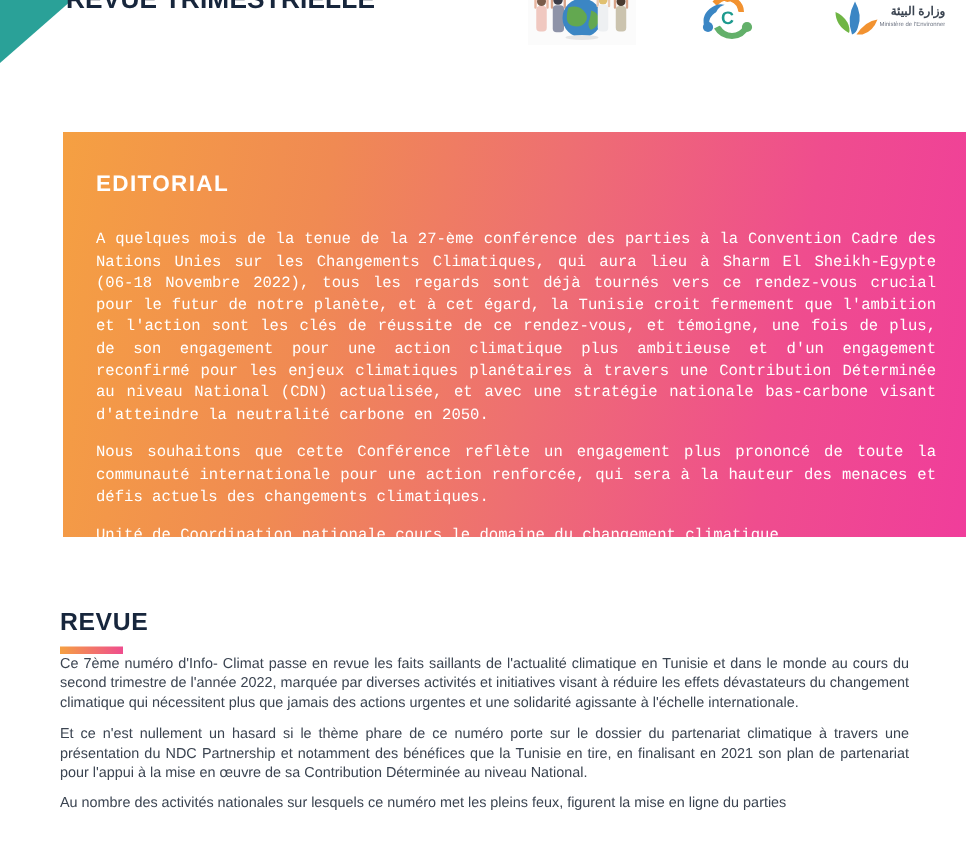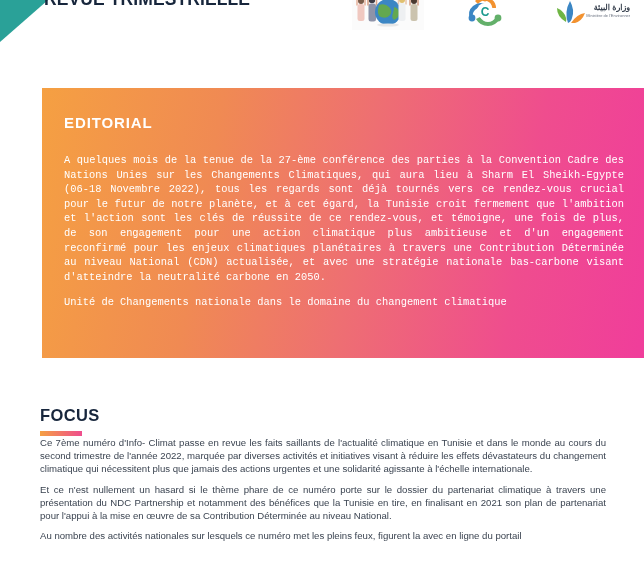--- a/index.html
+++ b/index.html
@@ -182,24 +182,25 @@
       <text x="66" y="14" text-anchor="middle" font-family="Liberation Sans, sans-serif" font-size="8" font-weight="bold" fill="#3b4451">وزارة البيئة</text>
       <text x="66" y="21" text-anchor="middle" font-family="Liberation Sans, sans-serif" font-size="4" fill="#6b7280">Ministère de l'Environnement</text>
     </svg>
 
   </div>
 </div>
 
 <div class="editorial">
   <div class="editorial-title">EDITORIAL</div>
   <p>A quelques mois de la tenue de la 27-ème conférence des parties à la Convention Cadre des Nations Unies sur les Changements Climatiques, qui aura lieu à Sharm El Sheikh-Egypte (06-18 Novembre 2022), tous les regards sont déjà tournés vers ce rendez-vous crucial pour le futur de notre planète, et à cet égard, la Tunisie croit fermement que l'ambition et l'action sont les clés de réussite de ce rendez-vous, et témoigne, une fois de plus, de son engagement pour une action climatique plus ambitieuse et d'un engagement reconfirmé pour les enjeux climatiques planétaires à travers une Contribution Déterminée au niveau National (CDN) actualisée, et avec une stratégie nationale bas-carbone visant d'atteindre la neutralité carbone en 2050.</p>
-  <p class="signature">Unité de Changements nationale dans le domaine du changement climatique</p>
+  <p>Nous souhaitons que cette Conférence reflète un engagement plus prononcé de toute la communauté internationale pour une action renforcée, qui sera à la hauteur des menaces et défis actuels des changements climatiques.</p>
+  <p class="signature">Unité de Coordination nationale cours le domaine du changement climatique</p>
 </div>
 
 <div class="focus">
-  <div class="focus-title">FOCUS</div>
+  <div class="focus-title">REVUE</div>
   <div class="focus-bar"></div>
   <div class="focus-body">
     <p>Ce 7ème numéro d'Info- Climat passe en revue les faits saillants de l'actualité climatique en Tunisie et dans le monde au cours du second trimestre de l'année 2022, marquée par diverses activités et initiatives visant à réduire les effets dévastateurs du changement climatique qui nécessitent plus que jamais des actions urgentes et une solidarité agissante à l'échelle internationale.</p>
     <p>Et ce n'est nullement un hasard si le thème phare de ce numéro porte sur le dossier du partenariat climatique à travers une présentation du NDC Partnership et notamment des bénéfices que la Tunisie en tire, en finalisant en 2021 son plan de partenariat pour l'appui à la mise en œuvre de sa Contribution Déterminée au niveau National.</p>
-    <p>Au nombre des activités nationales sur lesquels ce numéro met les pleins feux, figurent la avec en ligne du portail</p>
+    <p>Au nombre des activités nationales sur lesquels ce numéro met les pleins feux, figurent la mise en ligne du parties</p>
   </div>
 </div>
 
 </body></html>

